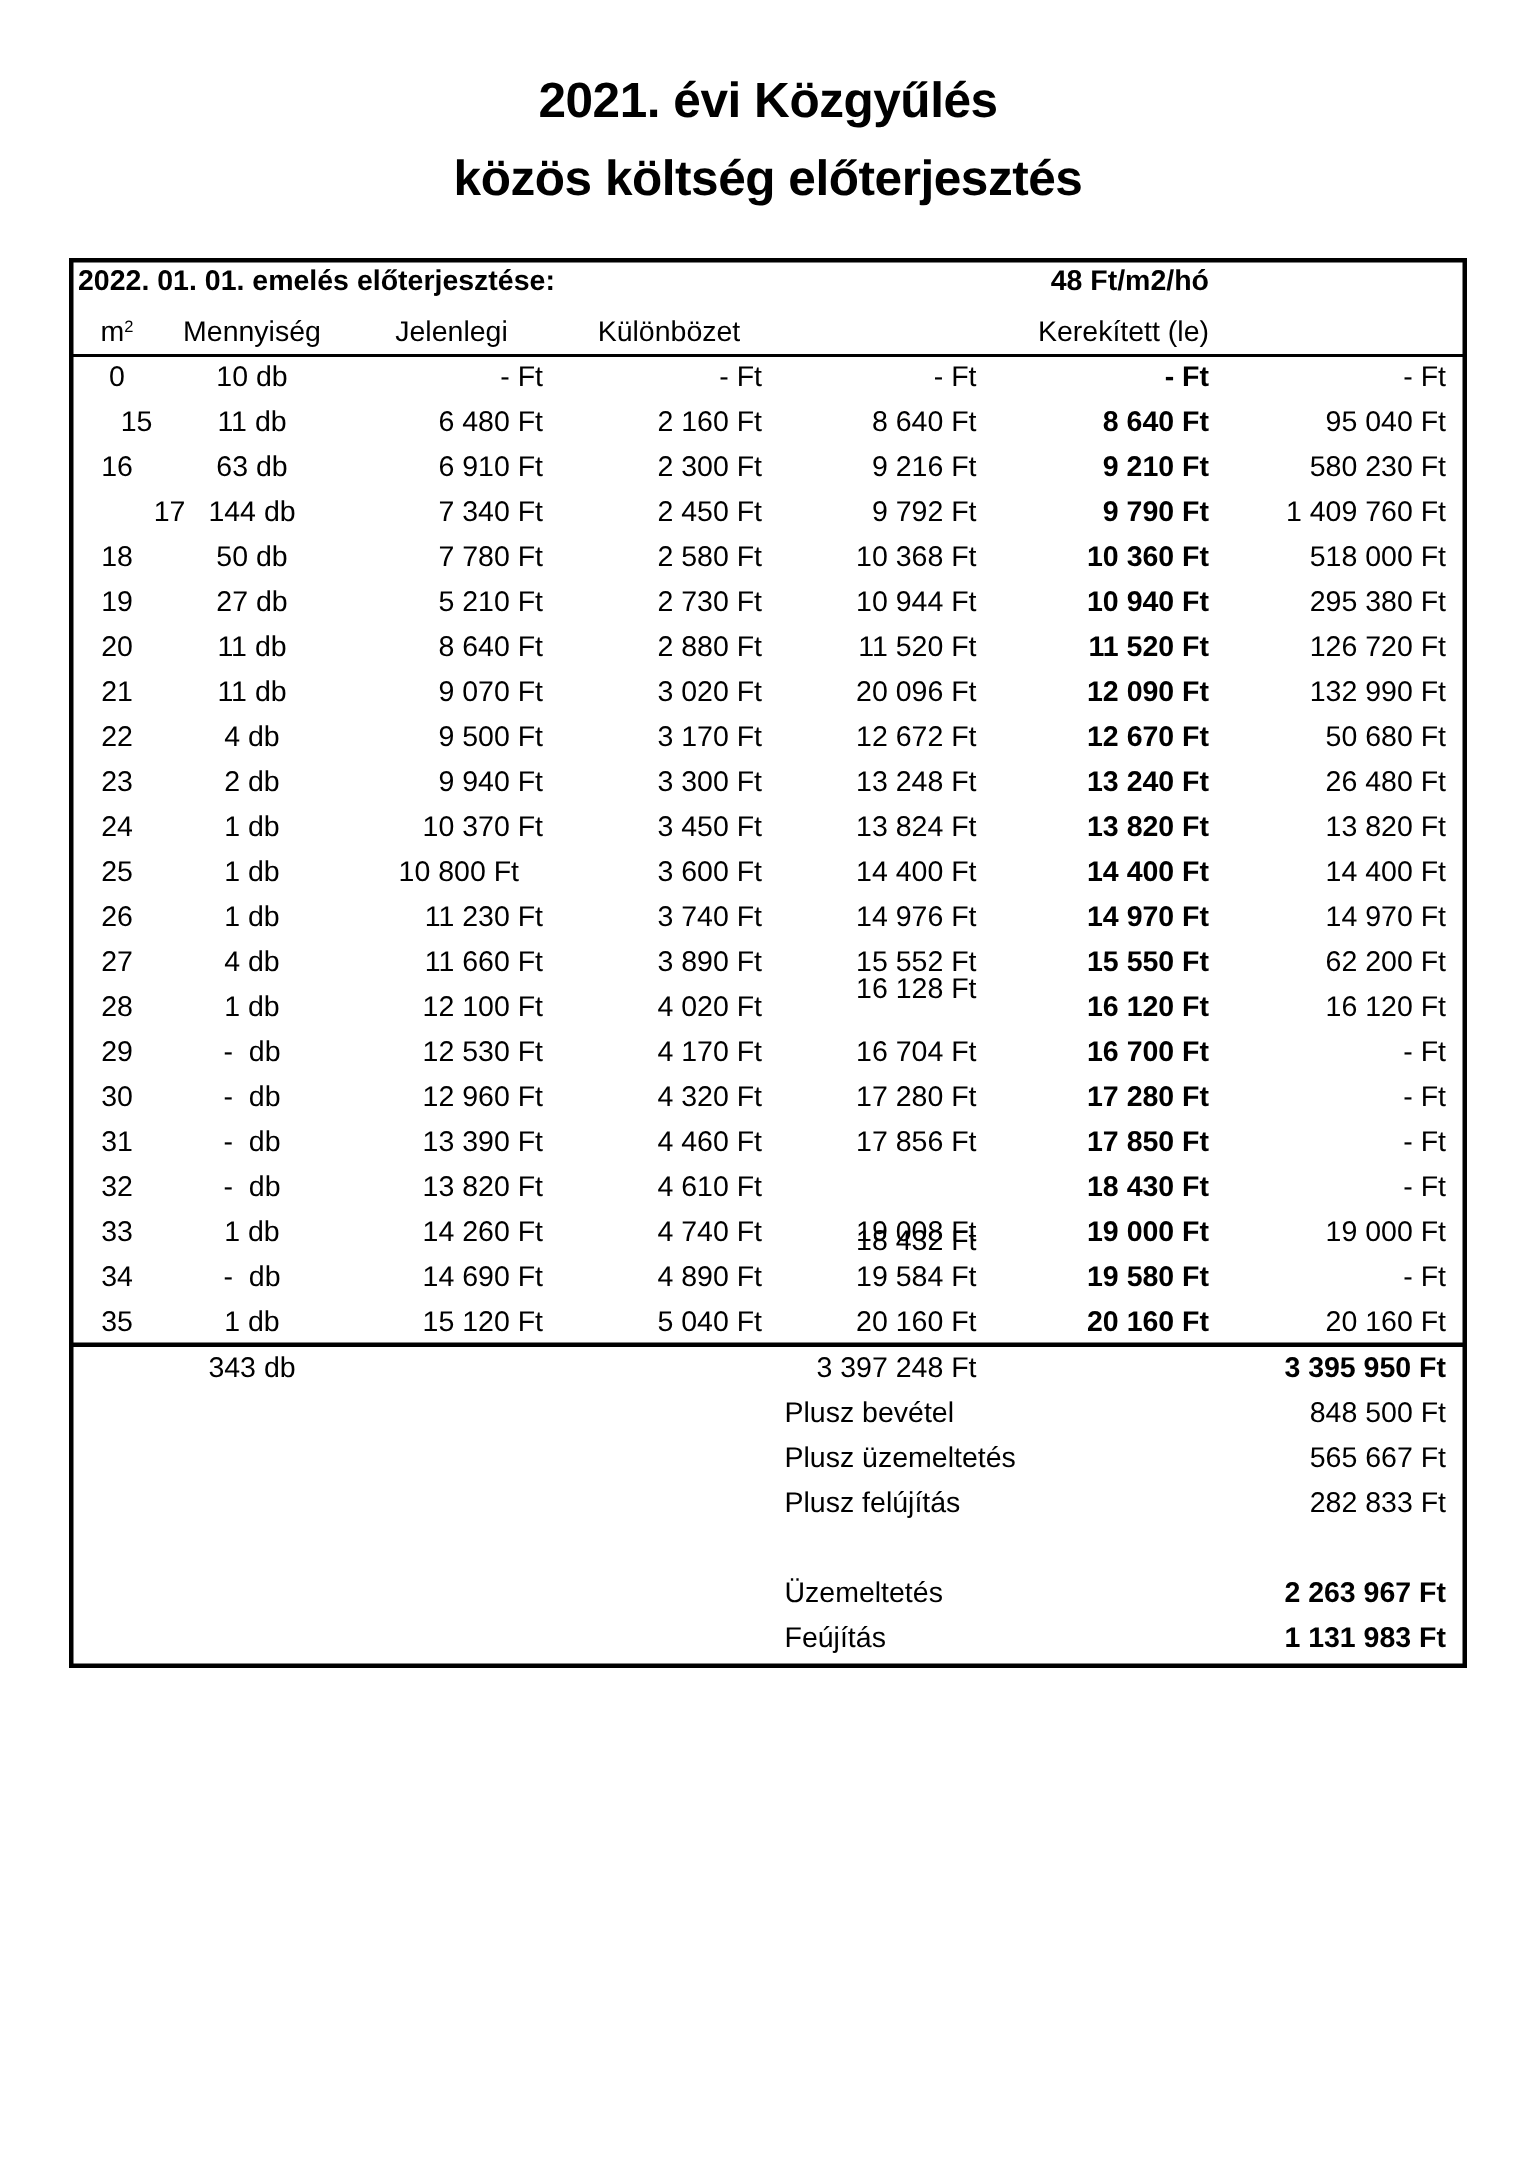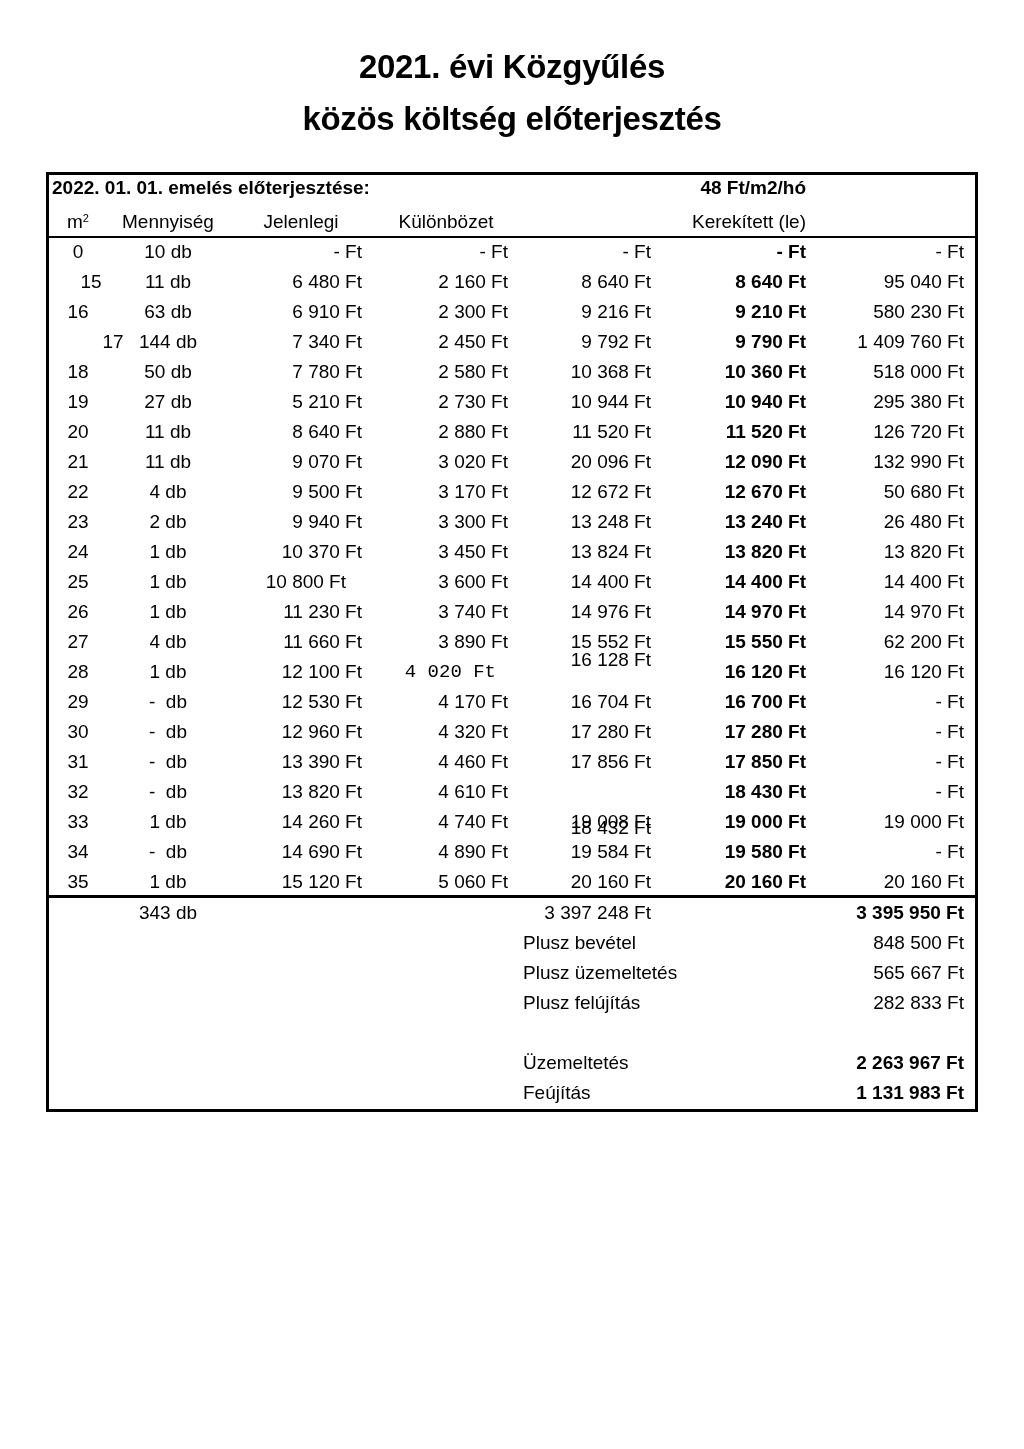--- a/index.html
+++ b/index.html
@@ -157,21 +157,21 @@
       <div class="cell r" style="left: 240px; width: 122px; top: 631px;">11 660 Ft</div>
       <div class="cell r" style="left: 382px; width: 126px; top: 631px;">3 890 Ft</div>
       <div class="cell r" style="left: 520px; width: 131px; top: 631px;">15 552 Ft</div>
       <div class="cell r b" style="left: 660px; width: 146px; top: 631px;">15 550 Ft</div>
       <div class="cell r" style="left: 816px; width: 148px; top: 631px;">62 200 Ft</div>
     </div>
     <div>
       <div class="cell c" style="left: 50px; width: 56px; top: 661px;">28</div>
       <div class="cell c" style="left: 108px; width: 120px; top: 661px; white-space: pre;">1 db</div>
       <div class="cell r" style="left: 240px; width: 122px; top: 661px;">12 100 Ft</div>
-      <div class="cell r" style="left: 370px; width: 126px; top: 661px; font-family: Liberation Mono, monospace;">4 020 Ft</div>
+      <div class="cell r" style="left: 382px; width: 126px; top: 661px;">4 020 Ft</div>
       <div class="cell r" style="left: 520px; width: 131px; top: 649px;">16 128 Ft</div>
       <div class="cell r b" style="left: 660px; width: 146px; top: 661px;">16 120 Ft</div>
       <div class="cell r" style="left: 816px; width: 148px; top: 661px;">16 120 Ft</div>
     </div>
     <div>
       <div class="cell c" style="left: 50px; width: 56px; top: 691px;">29</div>
       <div class="cell c" style="left: 108px; width: 120px; top: 691px; white-space: pre;">-  db</div>
       <div class="cell r" style="left: 240px; width: 122px; top: 691px;">12 530 Ft</div>
       <div class="cell r" style="left: 382px; width: 126px; top: 691px;">4 170 Ft</div>
       <div class="cell r" style="left: 520px; width: 131px; top: 691px;">16 704 Ft</div>
@@ -220,21 +220,21 @@
       <div class="cell r" style="left: 240px; width: 122px; top: 841px;">14 690 Ft</div>
       <div class="cell r" style="left: 382px; width: 126px; top: 841px;">4 890 Ft</div>
       <div class="cell r" style="left: 520px; width: 131px; top: 841px;">19 584 Ft</div>
       <div class="cell r b" style="left: 660px; width: 146px; top: 841px;">19 580 Ft</div>
       <div class="cell r" style="left: 816px; width: 148px; top: 841px;">- Ft</div>
     </div>
     <div>
       <div class="cell c" style="left: 50px; width: 56px; top: 871px;">35</div>
       <div class="cell c" style="left: 108px; width: 120px; top: 871px; white-space: pre;">1 db</div>
       <div class="cell r" style="left: 240px; width: 122px; top: 871px;">15 120 Ft</div>
-      <div class="cell r" style="left: 382px; width: 126px; top: 871px;">5 060 Ft</div>
+      <div class="cell r" style="left: 382px; width: 126px; top: 871px;">5 040 Ft</div>
       <div class="cell r" style="left: 520px; width: 131px; top: 871px;">20 160 Ft</div>
       <div class="cell r b" style="left: 660px; width: 146px; top: 871px;">20 160 Ft</div>
       <div class="cell r" style="left: 816px; width: 148px; top: 871px;">20 160 Ft</div>
     </div>
   </div>
 
 <div class="cell c" style="left:108px;width:120px;top:902px;">343 db</div>
 <div class="cell r" style="left:500px;width:151px;top:902px;">3 397 248 Ft</div>
 <div class="cell b r" style="left:780px;width:184px;top:902px;">3 395 950 Ft</div>
 

